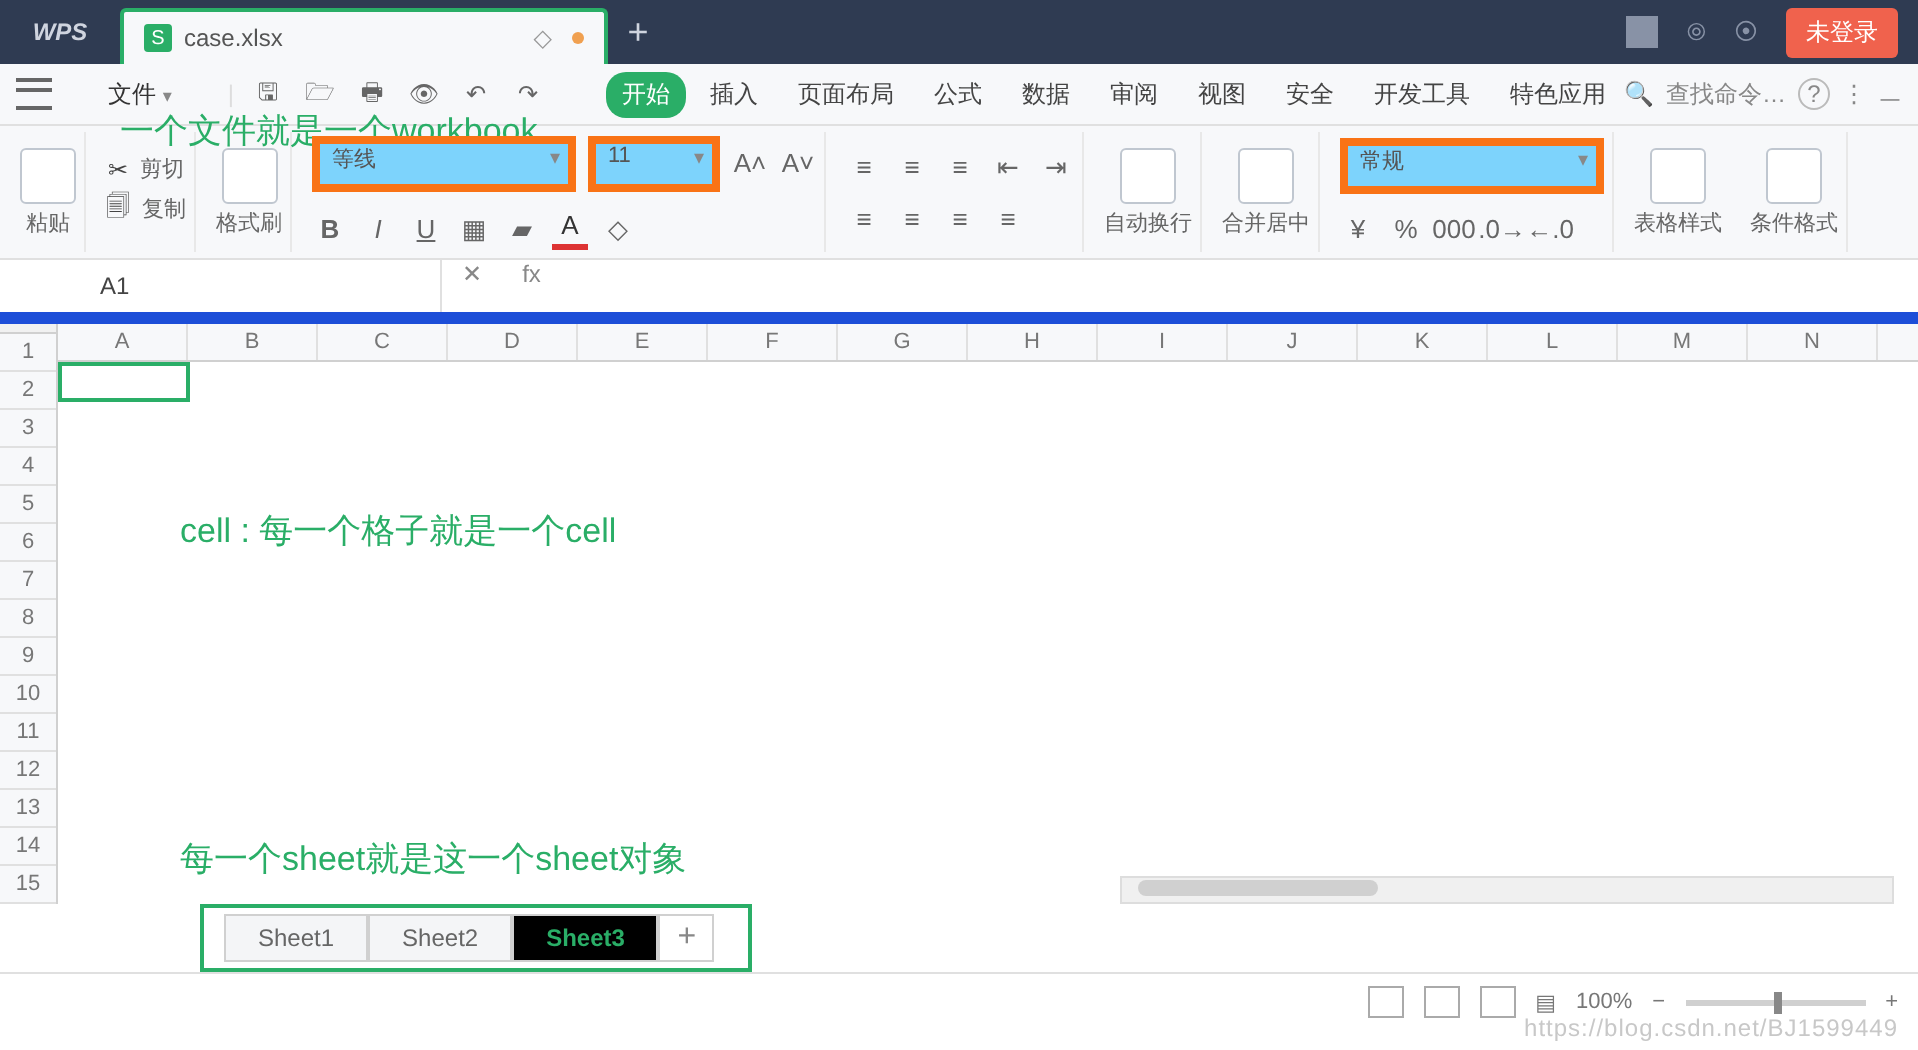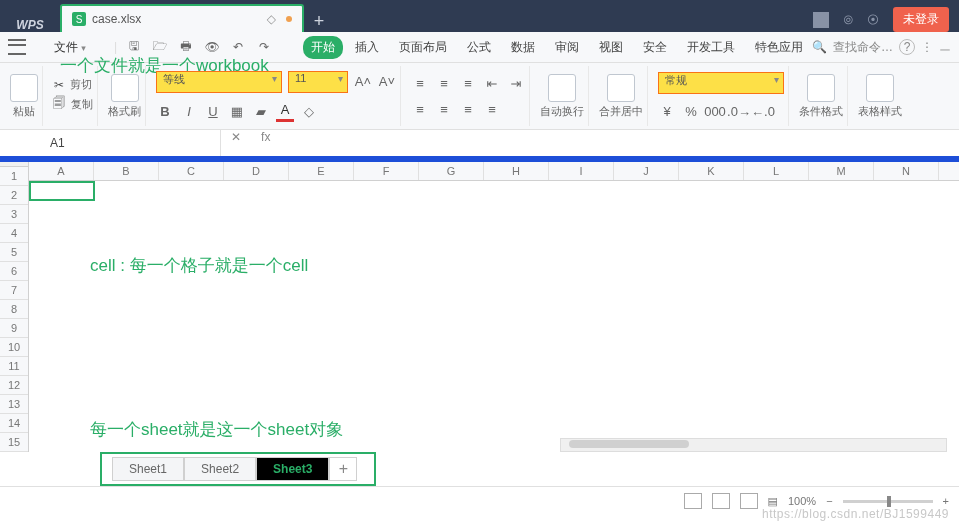--- a/index.html
+++ b/index.html
@@ -1,16 +1,16 @@
 <!DOCTYPE html>
 <html><head>
 <meta charset="utf-8">
 <style>
   html,body{margin:0;padding:0;font-family:"Microsoft YaHei","PingFang SC",Arial,sans-serif;font-size:12px;color:#444;background:#fff;width:959px;height:525px;overflow:hidden;position:relative}
-  .titlebar{height:32px;background:#2f3b52;display:flex;align-items:flex-end;color:#cfd4df}
+  .titlebar{height:32px;background:#2f3b52;display:flex;align-items:center;color:#cfd4df}
   .wps-logo{width:60px;text-align:center;font-weight:bold;font-style:italic}
   .file-tab{height:26px;margin-top:4px;background:#f7f8fa;border:2px solid #2aae67;border-bottom:none;display:flex;align-items:center;padding:0 10px;min-width:220px;border-radius:3px 3px 0 0;color:#555}
   .file-tab .ico{width:14px;height:14px;background:#2aae67;border-radius:2px;margin-right:6px;display:flex;align-items:center;justify-content:center;color:#fff;font-size:10px}
   .file-tab .close{margin-left:auto;color:#999}
   .file-tab .dot{width:6px;height:6px;border-radius:50%;background:#f0a050;margin-left:10px}
   .newtab{width:30px;text-align:center;color:#cfd4df;font-size:18px}
   .title-right{margin-left:auto;display:flex;align-items:center;gap:14px;padding-right:10px}
   .sq{width:14px;height:14px;border:1px solid #8892a6}
   .login-btn{background:#f0624d;color:#fff;padding:4px 10px;border-radius:3px;font-size:12px}
   .quickbar{height:30px;background:#f7f8fa;border-bottom:1px solid #e0e0e0;display:flex;align-items:center;padding-left:4px;position:relative}
@@ -21,21 +21,21 @@
   .tabs{display:flex;gap:4px;margin-left:26px;align-items:center}
   .tab{padding:3px 8px;color:#444;border-radius:10px}
   .tab.active{background:#2aae67;color:#fff}
   .search-box{margin-left:auto;display:flex;align-items:center;gap:6px;color:#888;padding-right:8px}
   .ribbon{height:66px;background:#f7f8fa;border-bottom:1px solid #e0e0e0;display:flex;align-items:center;padding:0 6px;gap:6px}
   .grp{display:flex;flex-direction:column;align-items:center;justify-content:center;gap:2px;padding:0 4px;border-right:1px solid #e8e8e8;height:60px}
   .grp.noborder{border-right:none}
   .big-ico{width:26px;height:26px;border:1px solid #c0c7d0;border-radius:3px;background:#fff}
   .small-row{display:flex;gap:6px;align-items:center}
   .grp-label{font-size:11px;color:#666}
-  .sel{height:20px;border:1px solid #f97316;background:#fde047;padding:0 18px 0 6px;font-size:11px;position:relative;color:#555}
+  .sel{height:20px;border:4px solid #f97316;background:#7dd3fc;padding:0 18px 0 6px;font-size:11px;position:relative;color:#555}
   .sel:after{content:"▾";position:absolute;right:4px;top:1px;color:#888;font-size:10px}
   .fmt-ico{width:18px;height:18px;display:flex;align-items:center;justify-content:center;color:#666;font-size:13px}
   .namebox-row{height:26px;border-bottom:6px solid #1d4ed8;display:flex;align-items:flex-start}
   .namebox{width:170px;border-right:1px solid #e0e0e0;padding-left:50px;font-size:12px;color:#444;height:100%;display:flex;align-items:center}
   .fx{padding:0 10px;color:#888;}
   .sheet-area{position:relative;height:290px;display:flex}
   .rowhdrs{width:28px;background:#f7f8fa;border-right:1px solid #d0d0d0}
   .rowhdr{height:18px;border-bottom:1px solid #e0e0e0;text-align:center;font-size:11px;color:#777;line-height:18px}
   .gridwrap{flex:1;overflow:hidden;position:relative}
   .colhdrs{height:18px;background:#f7f8fa;border-bottom:1px solid #d0d0d0;display:flex}
@@ -171,27 +171,27 @@
   <div class="grp" style="align-items:flex-start">
     <div class="sel" style="width:100px">常规</div>
     <div class="small-row" style="margin-top:6px">
       <span class="fmt-ico">¥</span>
       <span class="fmt-ico">%</span>
       <span class="fmt-ico">000</span>
       <span class="fmt-ico">.0→</span>
       <span class="fmt-ico">←.0</span>
     </div>
   </div>
+  <div class="grp noborder">
+    <div class="big-ico"></div>
+    <div class="grp-label">表格样式</div>
+  </div>
   <div class="grp">
     <div class="big-ico"></div>
     <div class="grp-label">条件格式</div>
-  </div>
-  <div class="grp noborder">
-    <div class="big-ico"></div>
-    <div class="grp-label">表格样式</div>
   </div>
 </div>
 
 <div class="namebox-row">
   <div class="namebox">A1</div>
   <span class="fx" style="font-style:normal">✕</span>
   <span class="fx">fx</span>
   <div style="flex:1"></div>
 </div>
 

